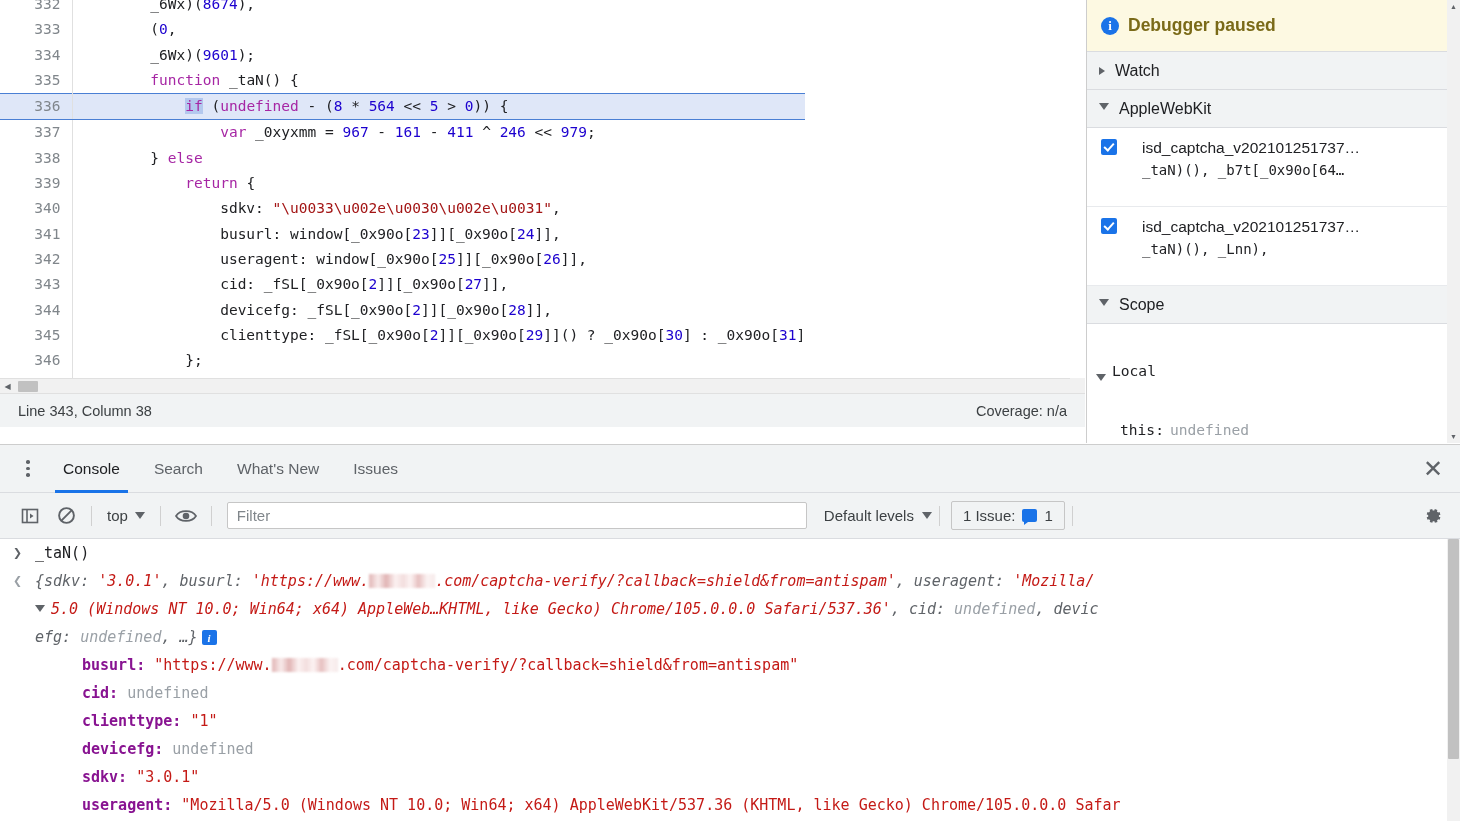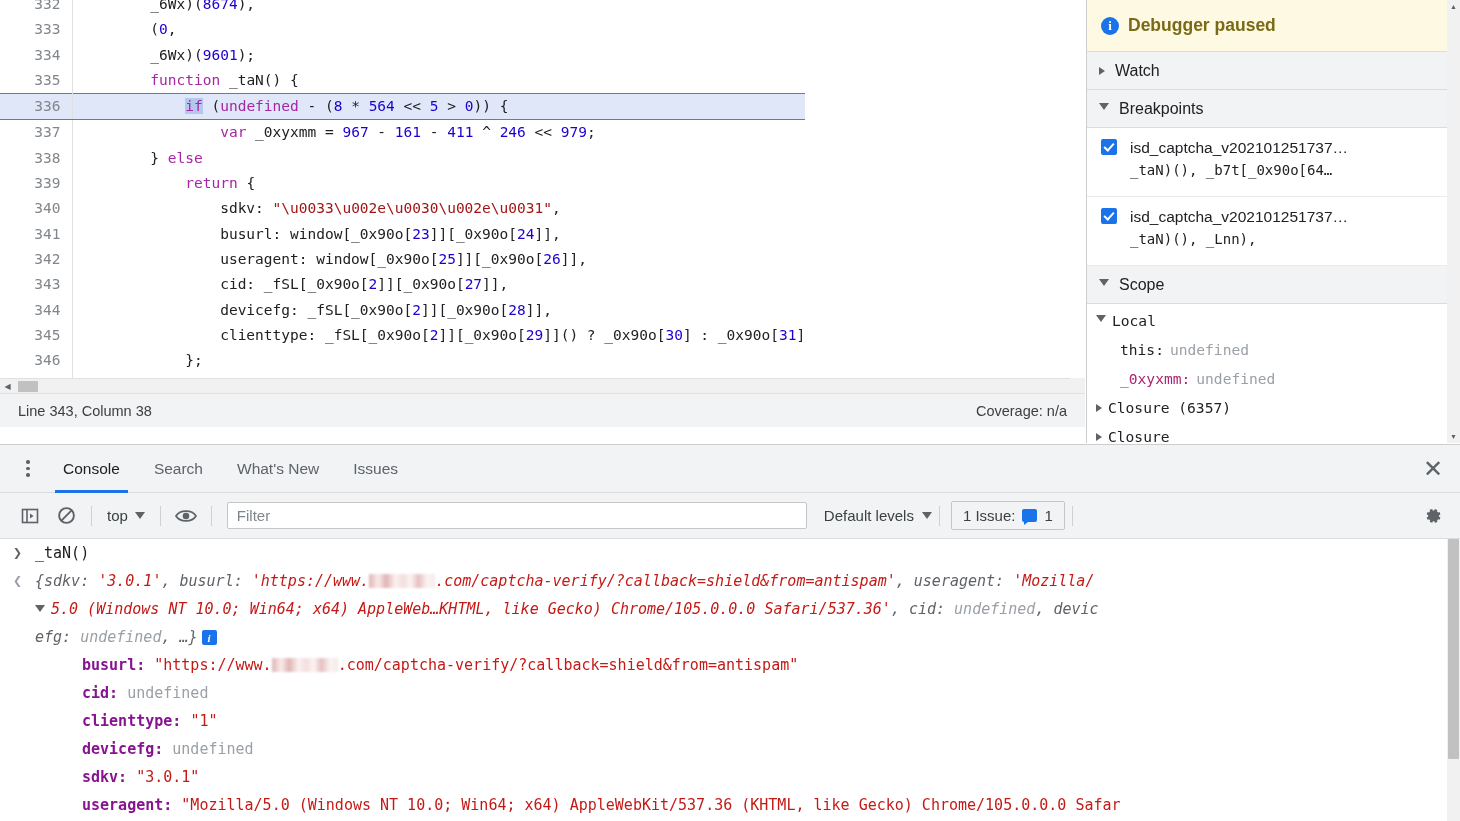--- a/index.html
+++ b/index.html
@@ -145,21 +145,21 @@
     border-top: 4.5px solid transparent;
     border-bottom: 4.5px solid transparent;
   }
   .tri.open {
     border-left: 5px solid transparent;
     border-right: 5px solid transparent;
     border-top: 7px solid #5f6368;
   }
   .bp-list { background: #fff; }
   .bp-item {
-    display: flex; gap: 13px; padding: 8px 10px 14px 14px;
+    display: flex; gap: 25px; padding: 8px 10px 24px 14px;
     border-bottom: 1px solid #e8eaed;
     align-items: flex-start;
   }
   .cbx {
     width: 16px; height: 16px; border-radius: 2px;
     background: #1a73e8; flex: 0 0 auto; margin-top: 3px;
     position: relative;
   }
   .cbx::after {
     content: ""; position: absolute;
@@ -171,21 +171,21 @@
   .bp-name { font-size: 15.5px; color: #202124; display: block; }
   .bp-snip {
     font-family: "DejaVu Sans Mono", monospace;
     font-size: 14px; color: #202124; display: block;
   }
   .scope-rows {
     font-family: "DejaVu Sans Mono", monospace;
     font-size: 14.6px; line-height: 29px;
     padding-top: 2px;
   }
-  .scope-row { display: flex; align-items: center; gap: 6px; padding-left: 9px; white-space: nowrap; }
+  .scope-row { display: flex; align-items: flex-end; gap: 6px; padding-left: 9px; white-space: nowrap; margin-top: 30px; }
   .scope-row.indent { padding-left: 33px; }
   .skey { color: #202124; }
   .skey-var { color: #ab2670; }
   .sval { color: #9aa0a6; }
   .sb-vscroll {
     position: absolute; right: 0; top: 0; width: 13px; height: 443px;
     background: #f1f1f1;
   }
   .sb-vscroll .arrow {
     position: absolute; left: 0; width: 13px; height: 13px;
@@ -384,21 +384,21 @@
         <span class="txt">Debugger paused</span>
       </div>
 
       <div class="section-head">
         <span class="tri"></span>
         <span>Watch</span>
       </div>
 
       <div class="section-head">
         <span class="tri open"></span>
-        <span>Breakpoints</span>
+        <span>AppleWebKit</span>
       </div>
 
       <div class="bp-list" id="bp-list">
           <div class="bp-item">
             <span class="cbx"></span>
             <span class="bp-text">
               <span class="bp-name">isd_captcha_v202101251737…</span>
               <span class="bp-snip">_taN)(), _b7t[_0x90o[64…</span>
             </span>
           </div>

